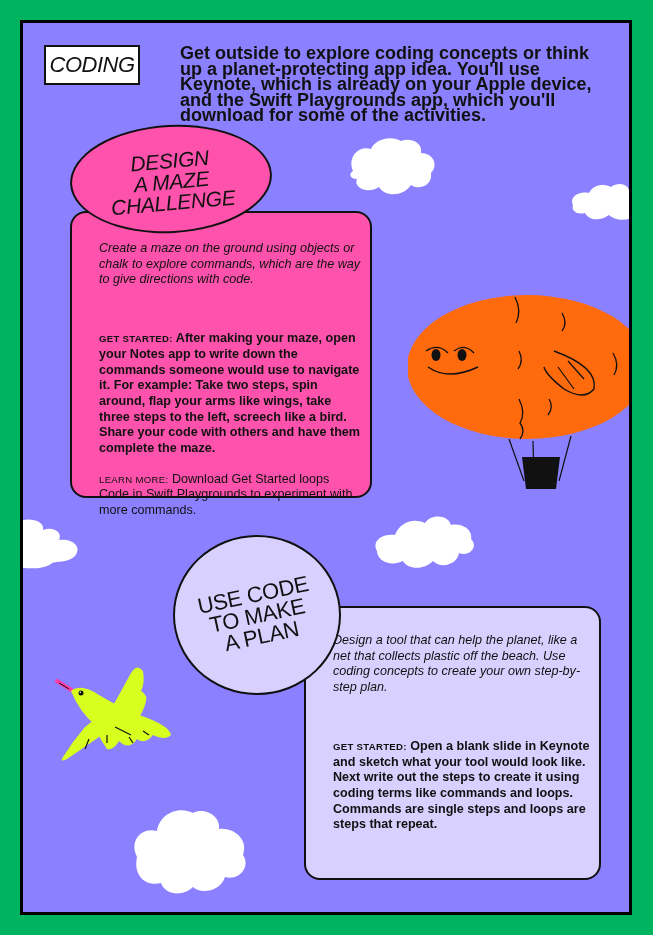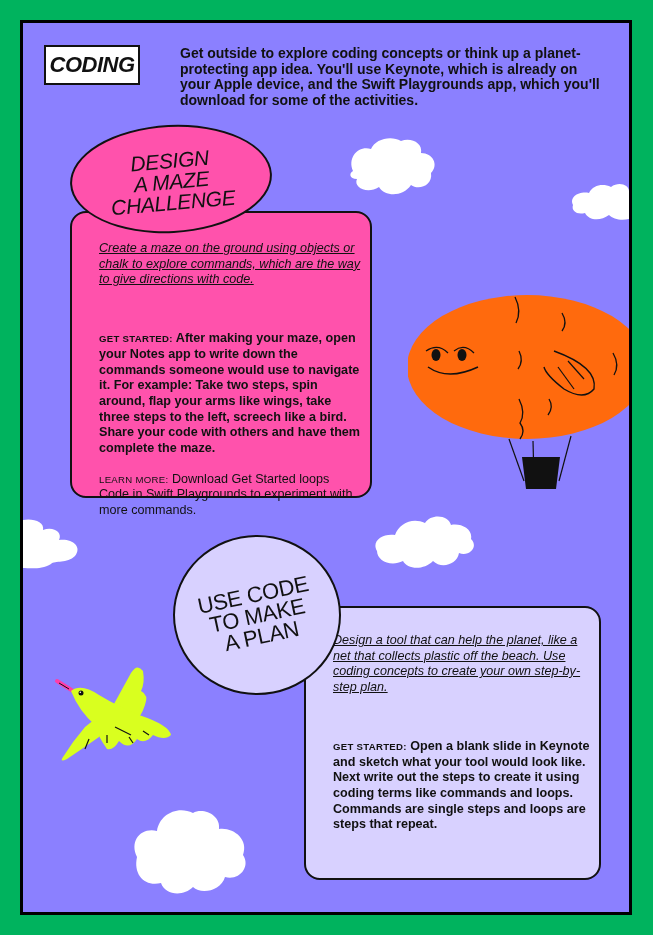--- a/index.html
+++ b/index.html
@@ -21,26 +21,26 @@
     }
     .abs { position: absolute; }
 
     
     .coding-box {
       left: 21px; top: 22px;
       width: 92px; height: 36px;
       background: #fff;
       border: 2px solid #111;
       display: flex; align-items: center; justify-content: center;
-      font-style: italic; font-size: 22px; letter-spacing: -0.5px; font-weight: bold;
+      font-style: italic; font-size: 22px; letter-spacing: -0.5px;
     }
     .intro {
       left: 157px; top: 23px;
       width: 420px;
-      font-size: 14px; font-weight: bold; line-height: 15.5px;
+      font-size: 18px; font-weight: bold; line-height: 15.5px;
     }
 
     
     .pink-card {
       left: 47px; top: 188px;
       width: 298px; height: 283px;
       background: #FF52AC;
       border: 2px solid #111;
       border-radius: 16px;
     }
@@ -58,21 +58,21 @@
       font-style: italic; font-size: 21px; line-height: 21px;
       transform: rotate(-2deg);
       letter-spacing: -0.3px;
       white-space: pre-line;
       margin-top: 4px;
     }
     .card-text {
       position: absolute;
       font-size: 12.6px; line-height: 15.7px;
     }
-    .card-text .lead { font-style: italic; text-decoration: underline; }
+    .card-text .lead { font-style: italic; }
     .card-text .label { font-size: 9.6px; font-weight: bold; letter-spacing: 0.3px; }
     .card-text .label.plain { font-weight: normal; }
     .card-text .bold { font-weight: bold; margin-top: 43px; }
     .card-text p { margin: 0 0 15px 0; }
     .pink-card .card-text { left: 27px; top: 28px; width: 262px; }
 
     
     .lav-card {
       left: 281px; top: 583px;
       width: 293px; height: 270px;

